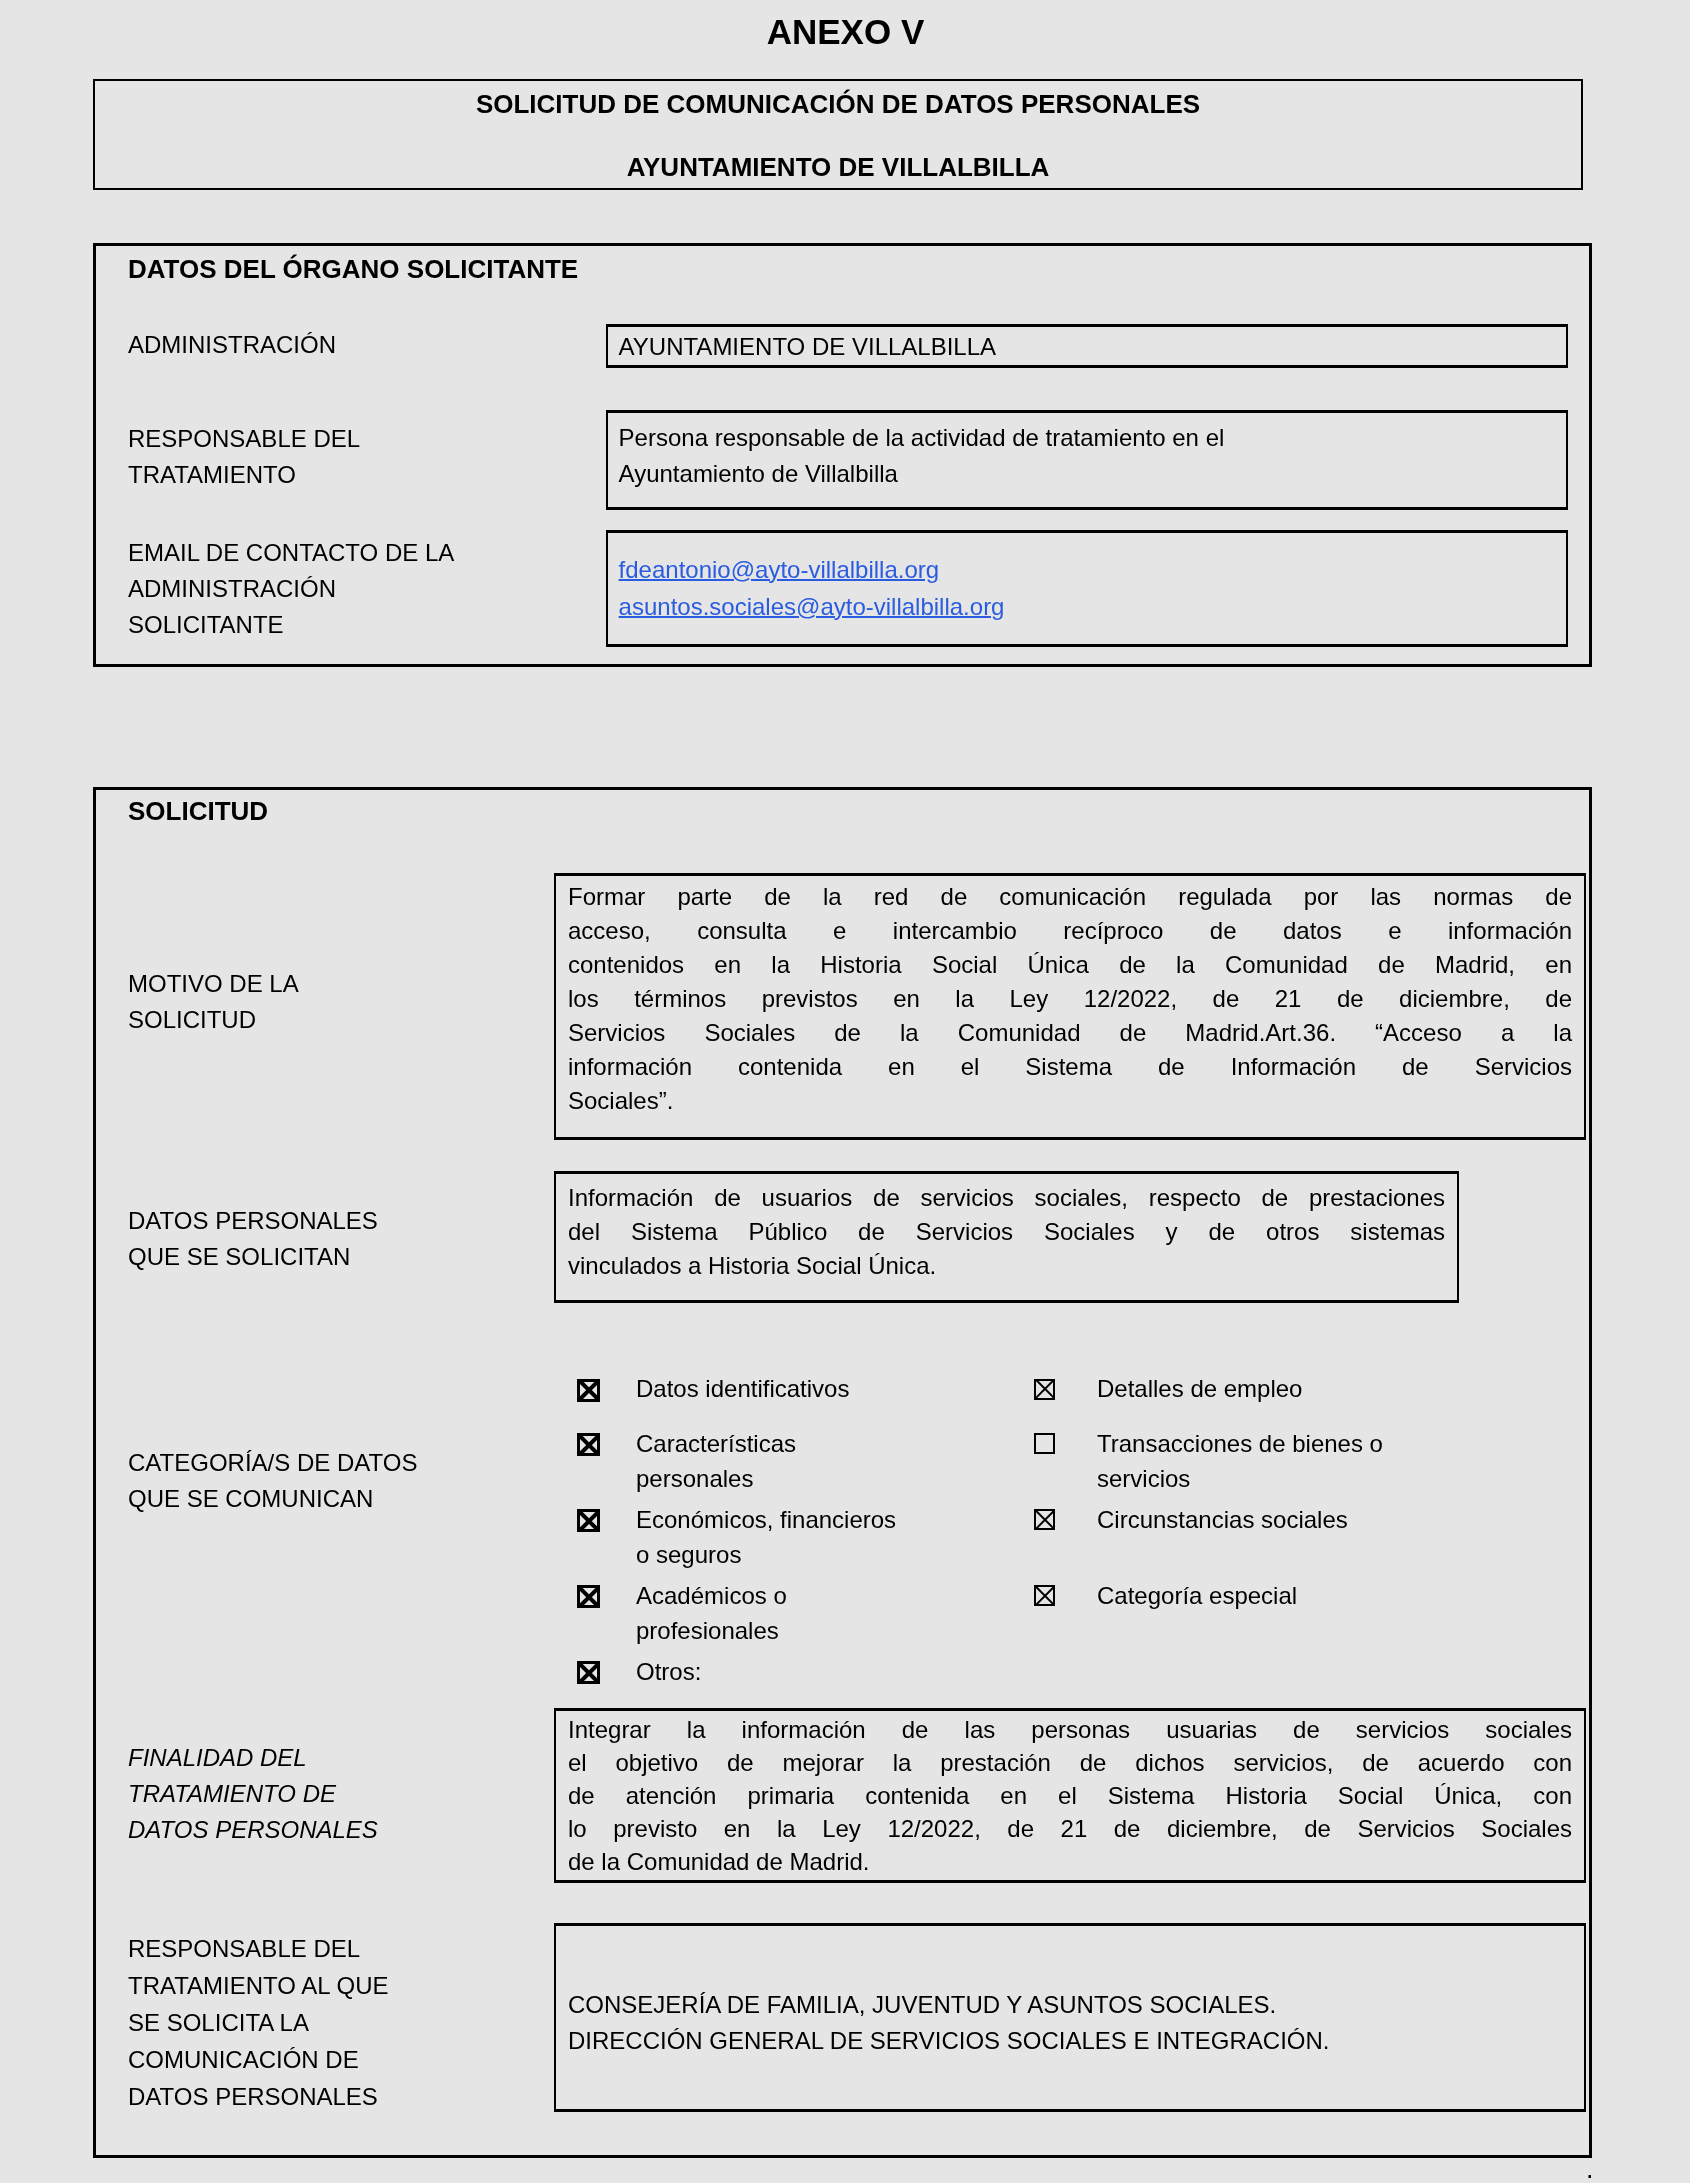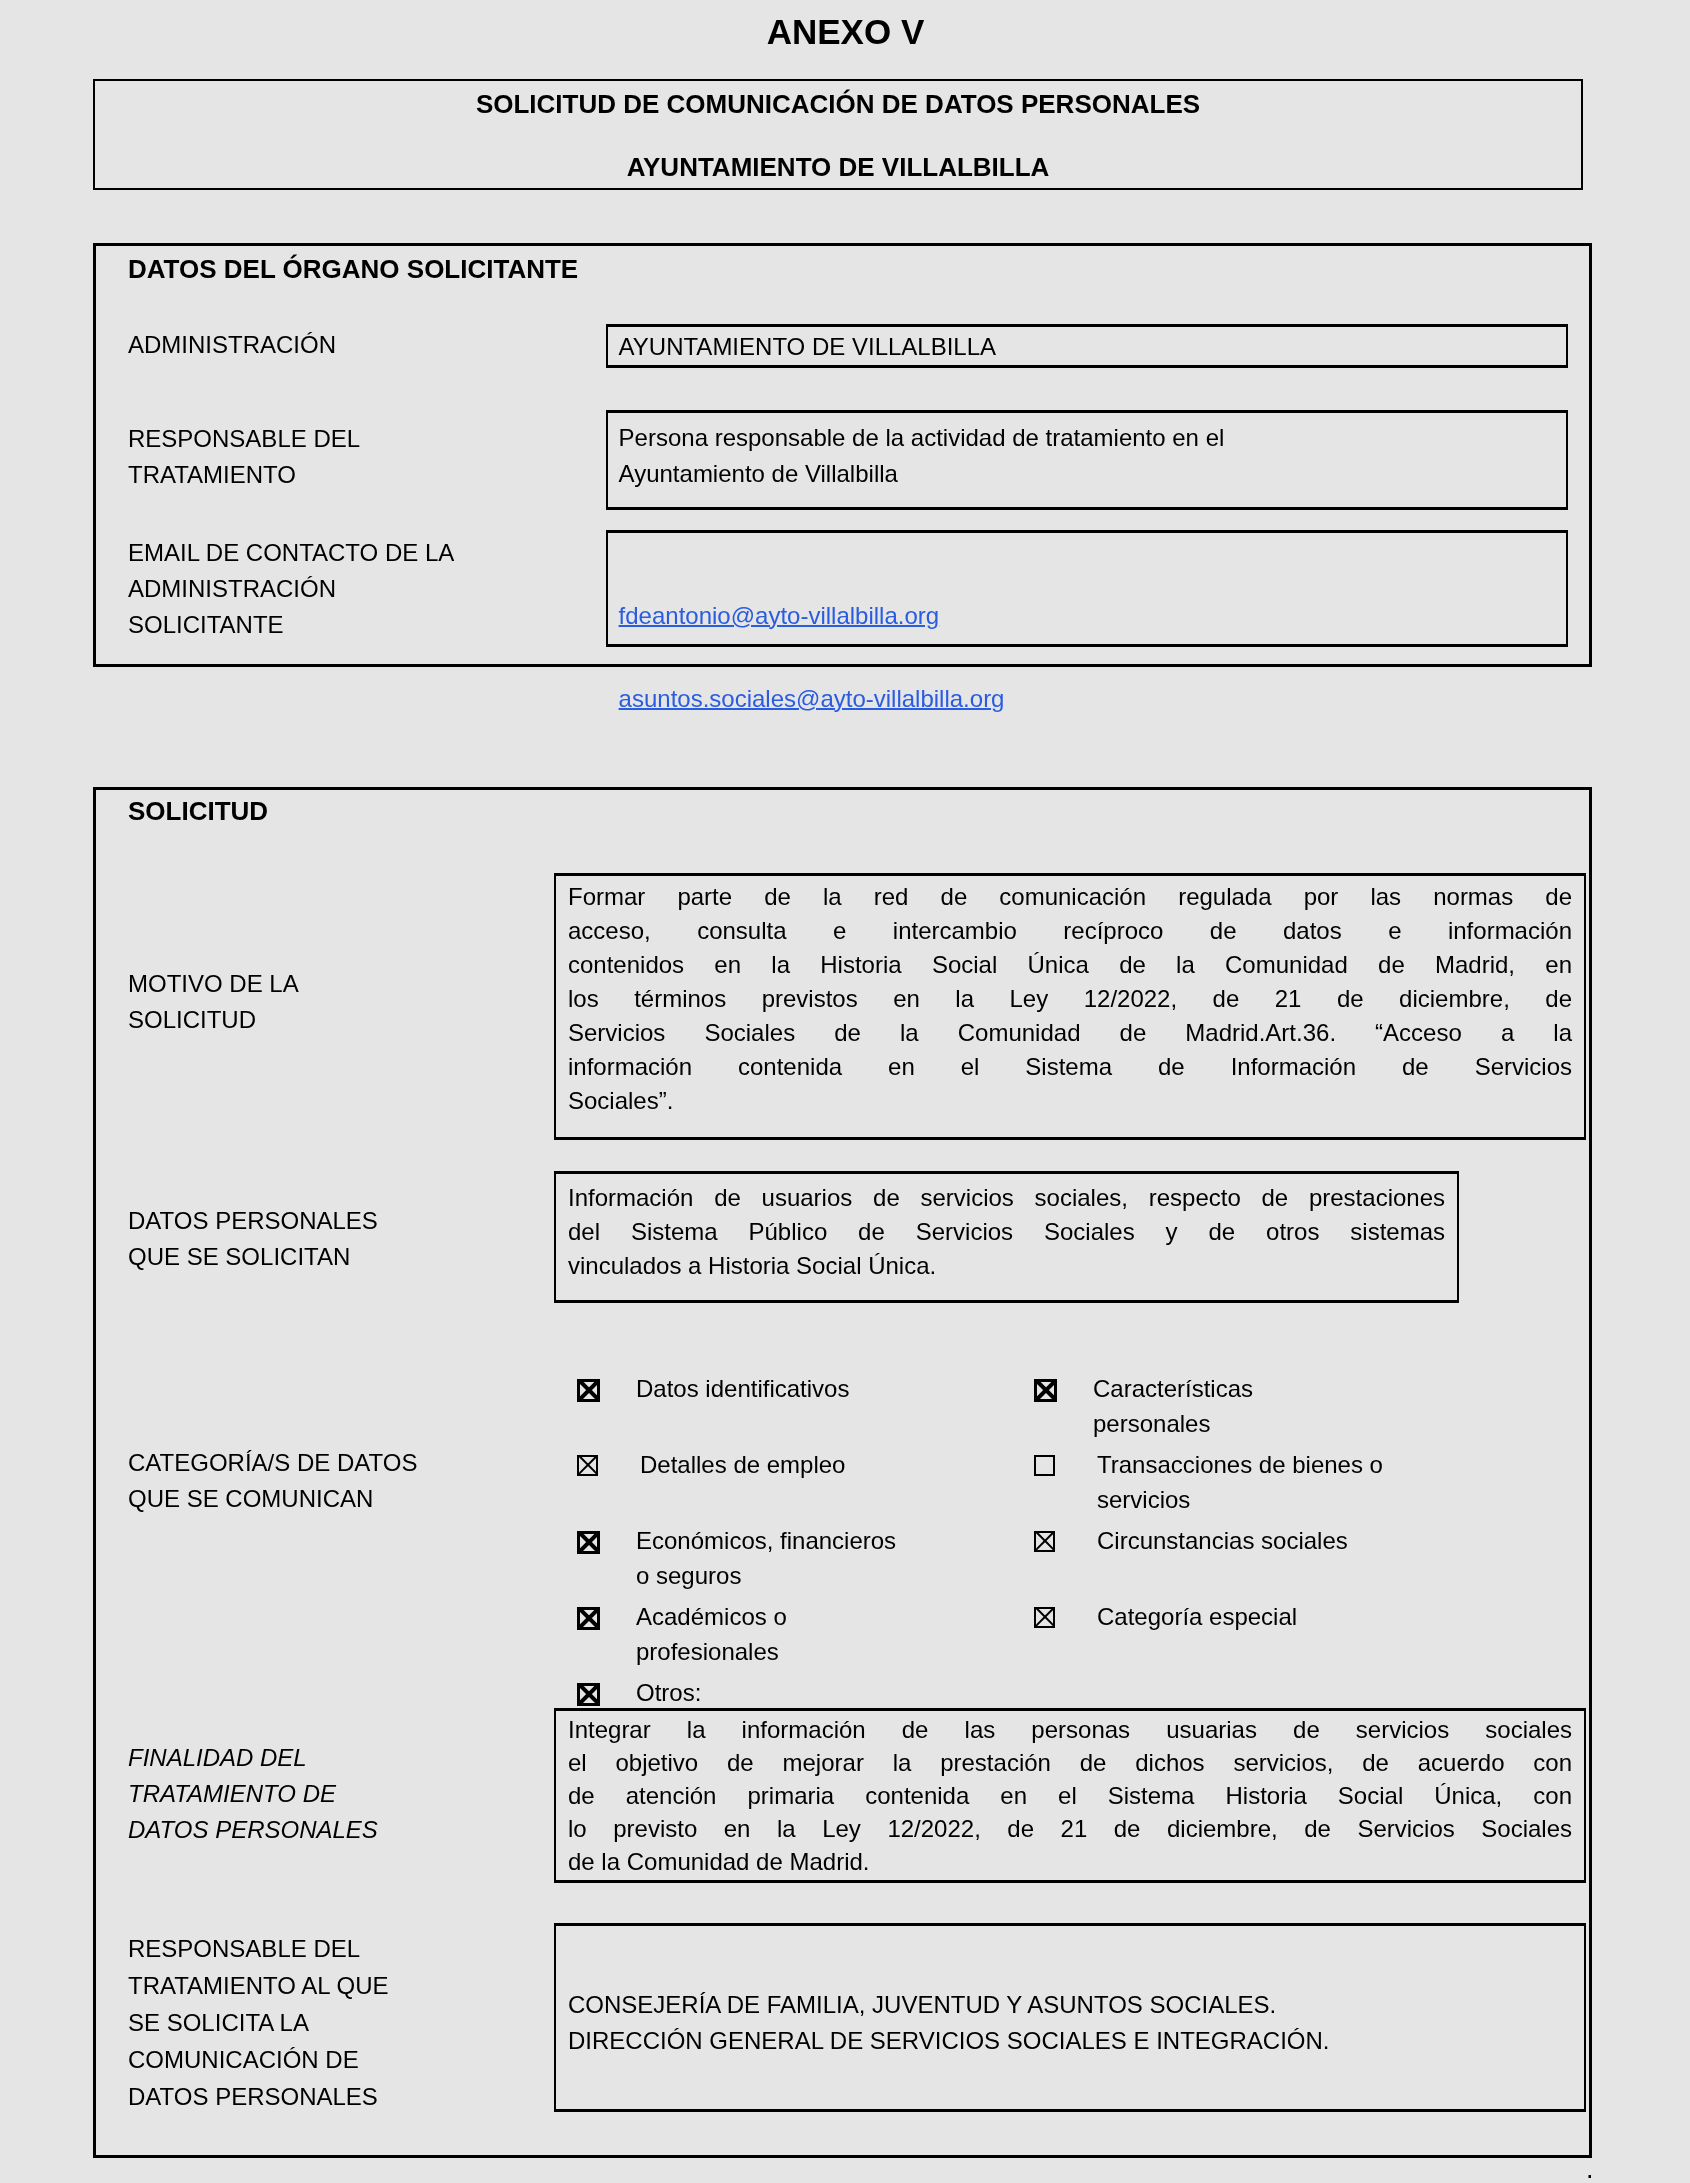--- a/index.html
+++ b/index.html
@@ -60,21 +60,20 @@
   .jl.last{text-align-last:left;}
 
   
   .email-link{
     display:block;
     color:var(--link,#2a5ce0);
     text-decoration:underline;
     text-decoration-thickness:1.5px;
     font-size:24px;line-height:37px;
     width:max-content;
-    margin-top:46px;
   }
 
   
   .cb-grid{
     display:grid;
     grid-template-columns:457px 1fr;
     grid-auto-rows:min-content;
     row-gap:6px;
     font-size:24px;line-height:35px;margin-top:28px;
   }
@@ -157,29 +156,29 @@
     </div>
 
     <div class="abs flabel pre" style="left:32px;top:655px;">CATEGORÍA/S DE DATOS
 QUE SE COMUNICAN</div>
     <div class="abs cb-grid" style="left:481px;top:553px;width:1005px;">
 
       <div class="cb-cell mb">
         <span class="cb bold checked"></span>
         <span class="cb-label">Datos identificativos</span>
       </div>
-      <div class="cb-cell">
-        <span class="cb bold checked"></span>
-        <span class="cb-label">Características
-personales</span>
-      </div>
-
       <div class="cb-cell mb">
         <span class="cb light checked"></span>
         <span class="cb-label">Detalles de empleo</span>
+      </div>
+
+      <div class="cb-cell">
+        <span class="cb bold checked"></span>
+        <span class="cb-label">Características
+personales</span>
       </div>
       <div class="cb-cell">
         <span class="cb light unchecked"></span>
         <span class="cb-label">Transacciones de bienes o
 servicios</span>
       </div>
 
       <div class="cb-cell">
         <span class="cb bold checked"></span>
         <span class="cb-label">Económicos, financieros

